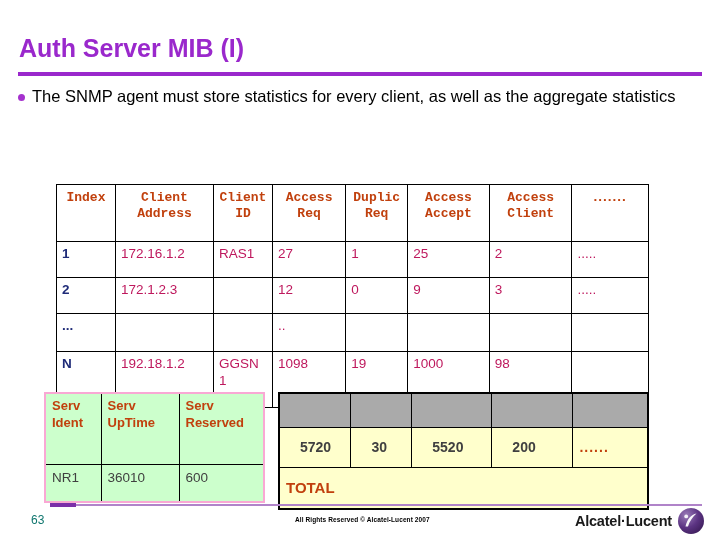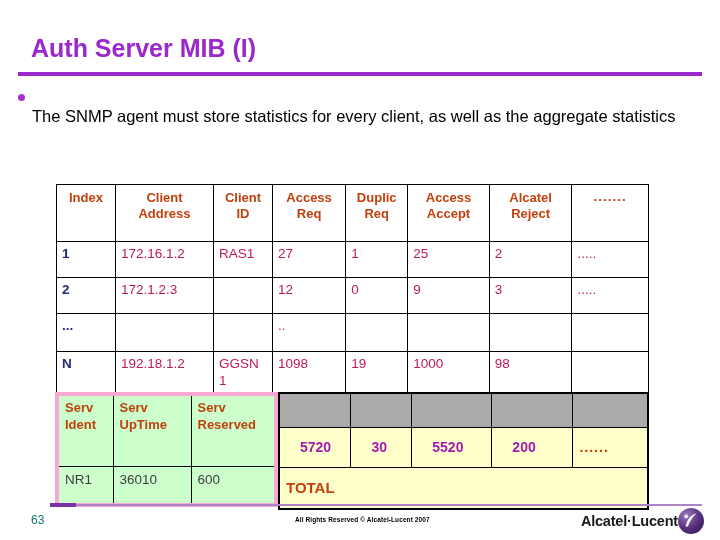--- a/index.html
+++ b/index.html
@@ -17,21 +17,21 @@
   .slide {
     position: absolute;
     left: 0; top: 0;
     width: 720px;
     height: 540px;
   }
 
   
   .slide-title {
     position: absolute;
-    left: 31px;
+    left: 19px;
     top: 34px;
     font-size: 25px;
     font-weight: bold;
     color: #9A28CC;
     letter-spacing: 0px;
     white-space: nowrap;
   }
   .title-rule {
     position: absolute;
     left: 18px;
@@ -59,21 +59,20 @@
     background: #A531CE;
     margin-top: 9px;
     margin-right: 7px;
     flex: 0 0 auto;
   }
   .bullet-text {
     font-size: 16.5px;
     color: #000000;
     line-height: 1.42;
     flex: 1 1 auto;
-    margin-top: 20px;
   }
 
   
   .tbl-main {
     position: absolute;
     left: 56px;
     top: 184px;
     width: 593px;
     border-collapse: collapse;
     table-layout: fixed;
@@ -86,20 +85,21 @@
     vertical-align: top;
     background: #ffffff;
     line-height: 1.25;
   }
   .tbl-main td.hdr {
     color: #C1400D;
     font-weight: bold;
     text-align: center;
     font-size: 13px;
     padding: 5px 3px;
+    font-family: Liberation Mono, monospace;
   }
   .tbl-main td.idx {
     color: #1F2B78;
     font-weight: bold;
   }
   .tbl-main td.dots-hdr {
     color: #C1400D;
     font-weight: bold;
     text-align: center;
     letter-spacing: 1px;
@@ -114,26 +114,26 @@
   .c-cid    { width: 57px; }
   .c-areq   { width: 71px; }
   .c-dreq   { width: 60px; }
   .c-aacc   { width: 79px; }
   .c-arej   { width: 80px; }
   .c-more   { width: 74px; }
 
   
   .tbl-serv {
     position: absolute;
-    left: 55px;
+    left: 44px;
     top: 392px;
     width: 221px;
     border-collapse: collapse;
     table-layout: fixed;
-    border: 4px solid #f9a8d4;
+    border: 2px solid #f9a8d4;
   }
   .tbl-serv td {
     border: 1.3px solid #000000;
     background: #CCFFCC;
     font-size: 13.5px;
     color: #404040;
     padding: 4px 6px;
     vertical-align: top;
     line-height: 1.3;
   }
@@ -164,21 +164,21 @@
     padding: 4px 6px;
     vertical-align: middle;
     line-height: 1.2;
   }
   .tbl-total td.gray {
     background: #AAAAAA;
     height: 25px;
   }
   .tbl-total td.total-val {
     background: #FFFFCC;
-    color: #a21caf;
+    color: #404040;
     font-weight: bold;
     height: 31px;
     padding-left: 20px;
   }
   .tbl-total td.total-dots {
     background: #FFFFCC;
     color: #C1400D;
     font-weight: bold;
     letter-spacing: 1px;
   }
@@ -228,21 +228,21 @@
     color: #000000;
     font-weight: bold;
     letter-spacing: 0.1px;
   }
   .brand {
     position: absolute;
     right: 16px;
     top: 508px;
     display: flex;
     align-items: center;
-    gap: 0;
+    gap: 6px;
   }
   .brand-text {
     font-size: 14.5px;
     font-weight: bold;
     color: #1A1A1A;
     letter-spacing: -0.2px;
   }
   .brand-badge {
     width: 26px;
     height: 26px;
@@ -280,21 +280,21 @@
         <col class="c-more">
     </colgroup>
     <tbody>
       <tr class="r-head">
         <td class="hdr">Index</td>
         <td class="hdr">Client Address</td>
         <td class="hdr">Client ID</td>
         <td class="hdr">Access Req</td>
         <td class="hdr">Duplic Req</td>
         <td class="hdr">Access Accept</td>
-        <td class="hdr">Alcatel Reject</td>
+        <td class="hdr">Access Client</td>
         <td class="dots-hdr">.......</td>
       </tr>
 
       <tr class="r-data">
         <td class="idx">1</td>
         <td>172.16.1.2</td>
         <td>RAS1</td>
         <td>27</td>
         <td>1</td>
         <td>25</td>

